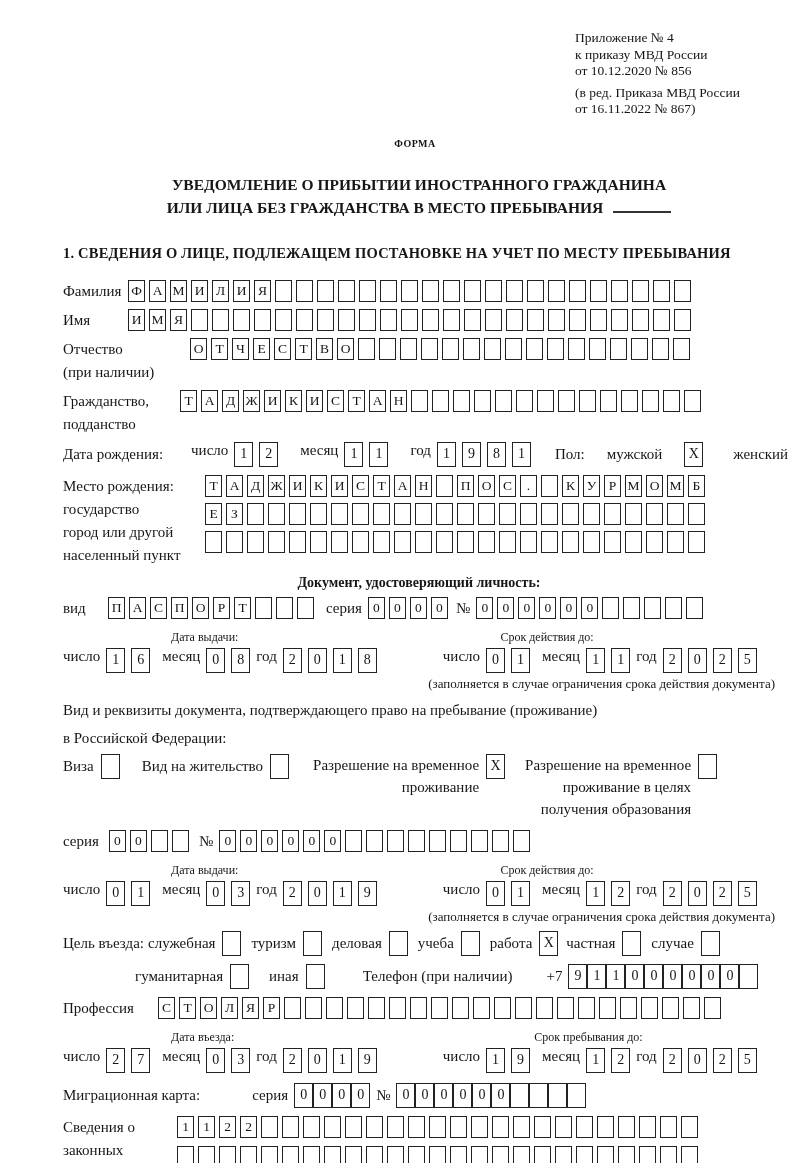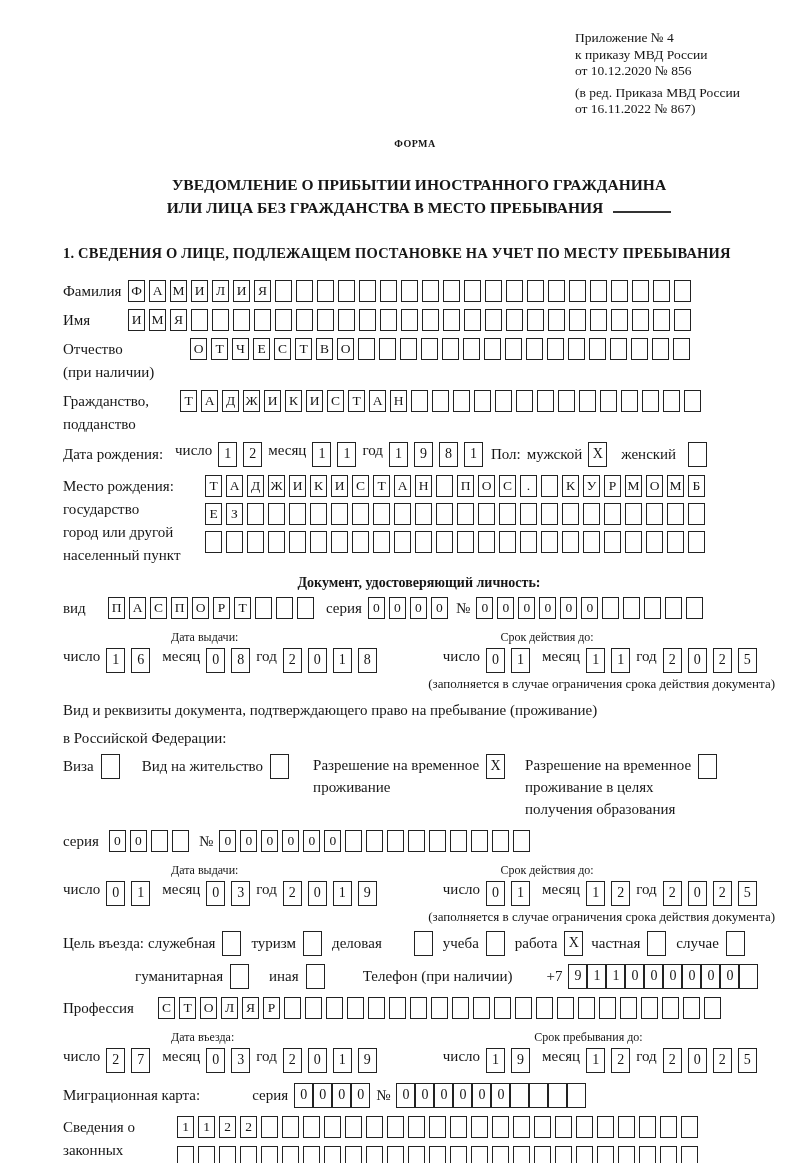--- a/index.html
+++ b/index.html
@@ -41,21 +41,21 @@
   .dglabel { font-size:15px; margin-right:6px; }
   .dcells .cell { width:19px; height:25px; line-height:22px; margin-right:6px; font-size:14px; }
   .dates-titles { display:flex; font-size:12px; margin-top:10px; }
   .dates-row { display:flex; margin-top:3px; }
   .note { font-size:13px; text-align:right; margin-top:3px; }
 
   
   .cbcells .cell { width:19px; height:25px; line-height:22px; margin-right:0; font-size:14px; }
   .cbopt { display:inline-flex; align-items:flex-start; }
   .cbopt .lbl { font-size:15px; line-height:25px; margin-right:7px; }
-  .cblines { text-align:left; font-size:15px; line-height:22px; margin-right:7px; }
+  .cblines { text-align:right; font-size:15px; line-height:22px; margin-right:7px; }
 
   .plain { font-size:15px; line-height:24px; }
   .doc-head { text-align:center; font-weight:bold; font-size:14px; margin-top:8px; }
 </style>
 </head>
 <body>
 
 <div class="page">
 
   <div class="hdr">
@@ -201,21 +201,21 @@
         <span class="cell"></span>
         <span class="cell"></span>
         <span class="cell"></span>
         <span class="cell"></span>
         <span class="cell"></span>
         <span class="cell"></span>
         <span class="cell"></span>
       </div>
   </div>
 
-  <div class="frow" style="align-items:center; ">
+  <div class="frow" style="align-items:center; gap:16px;">
     <span class="flabel" style="margin-right:12px;">Дата рождения:</span>
     <span class="dgroup">
       <span class="dglabel">число</span>
       <span class="cells dcells">
           <span class="cell">1</span>
           <span class="cell">2</span>
         </span>
     </span>
     <span class="dgroup">
       <span class="dglabel">месяц</span>
@@ -551,21 +551,21 @@
         <span class="cells cbcells">
           <span class="cell"></span>
         </span>
       </span>
     <span class="cbopt" style="margin-left:10px;">
         <span class="lbl">туризм</span>
         <span class="cells cbcells">
           <span class="cell"></span>
         </span>
       </span>
-    <span class="cbopt" style="margin-left:10px;gap:25px;">
+    <span class="cbopt" style="margin-left:10px;">
         <span class="lbl">деловая</span>
         <span class="cells cbcells">
           <span class="cell"></span>
         </span>
       </span>
     <span class="cbopt" style="margin-left:10px;">
         <span class="lbl">учеба</span>
         <span class="cells cbcells">
           <span class="cell"></span>
         </span>

